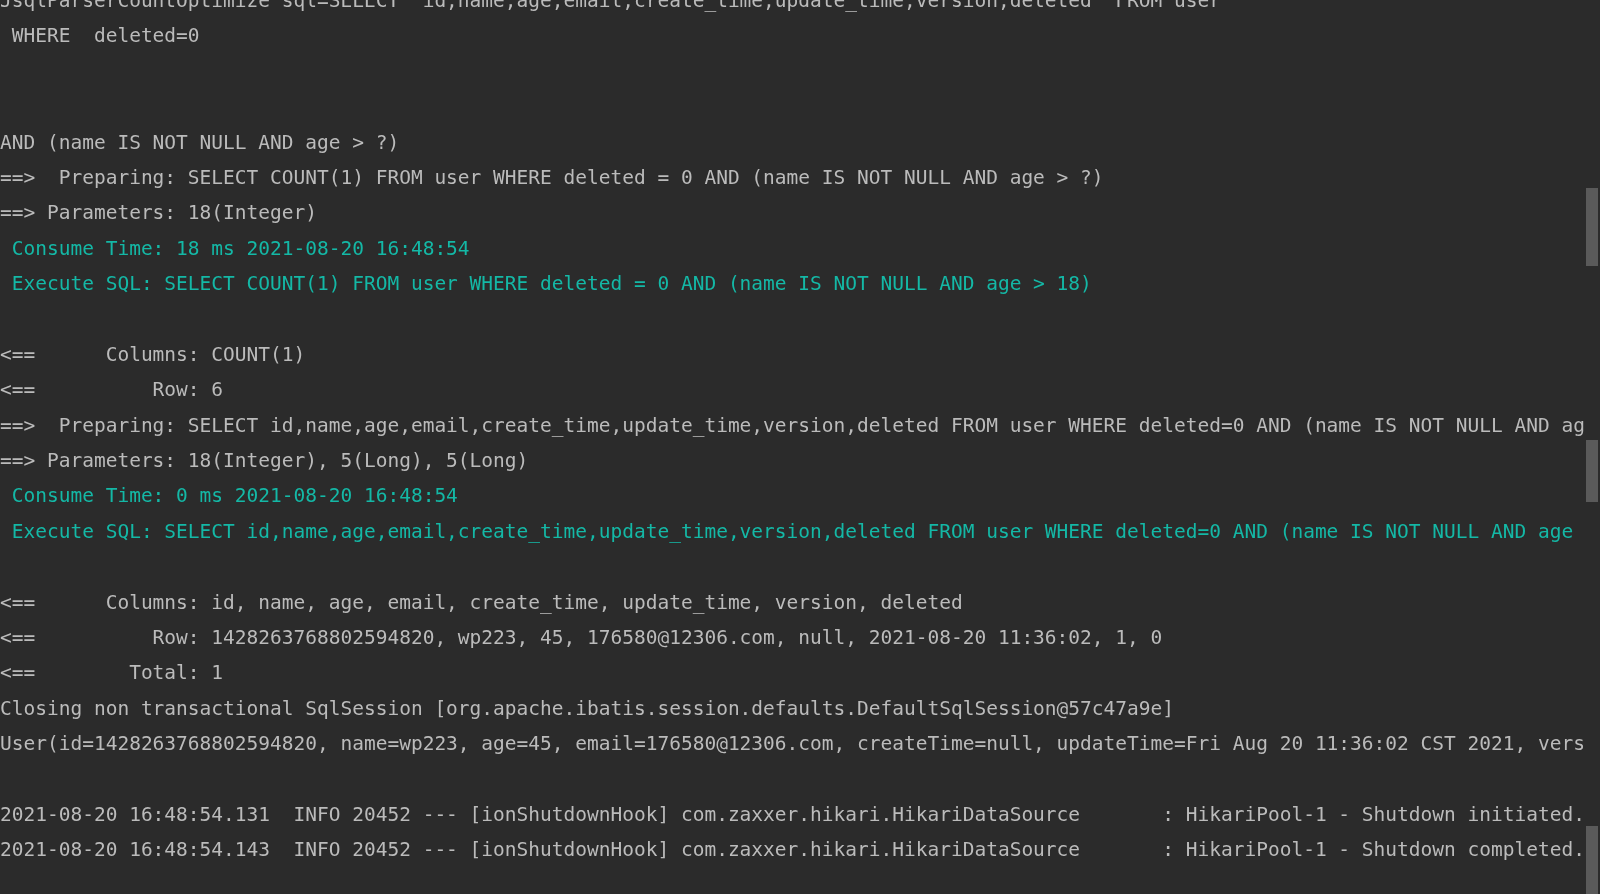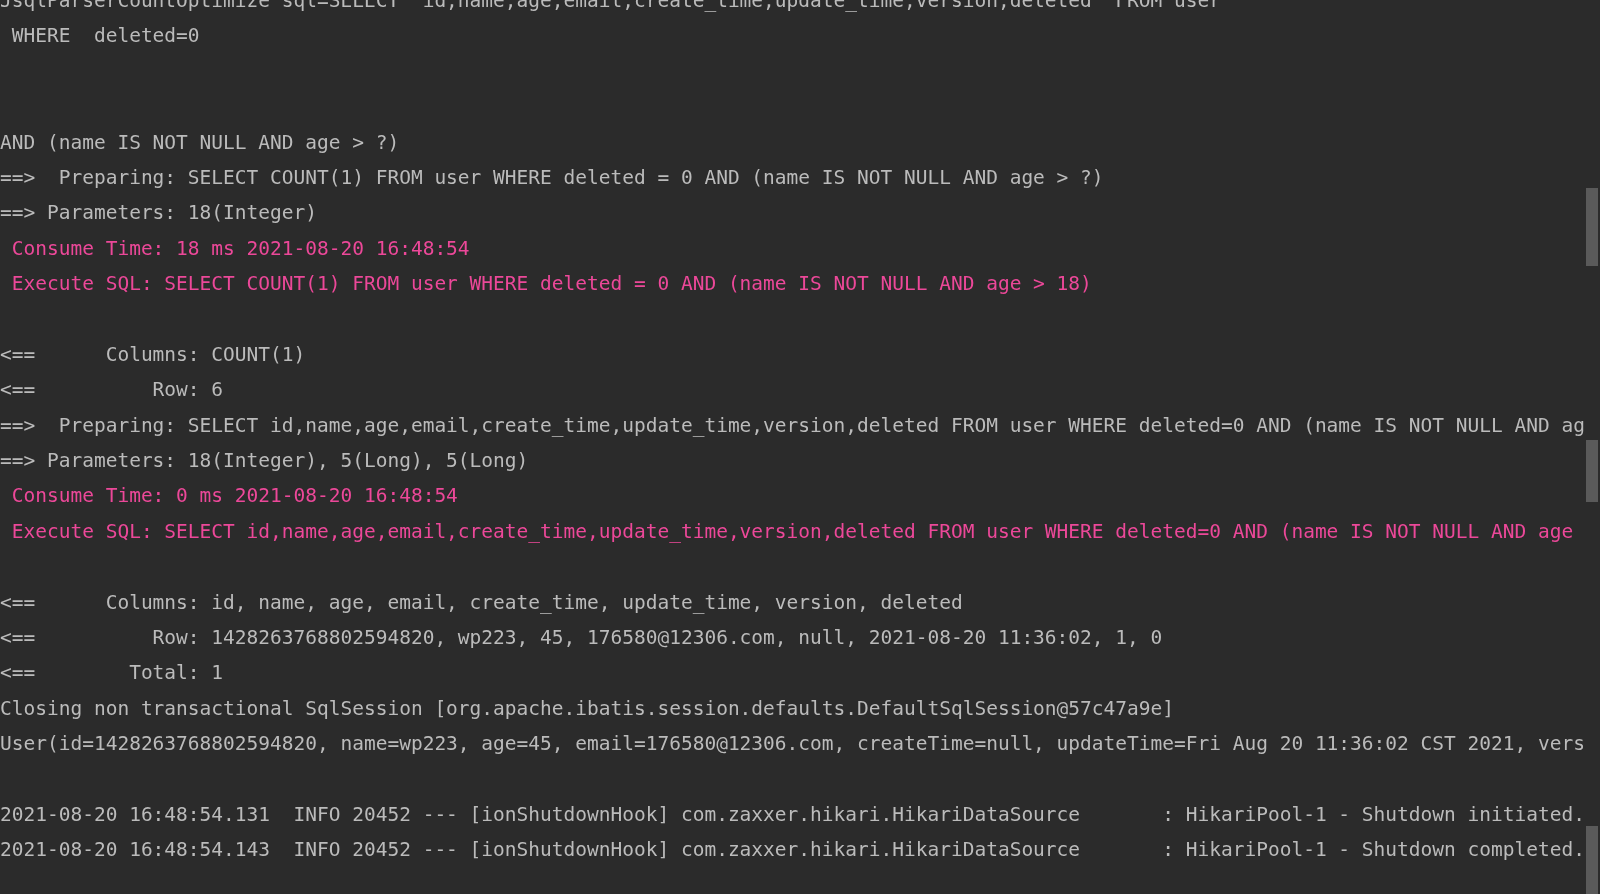--- a/index.html
+++ b/index.html
@@ -32,21 +32,21 @@
     height: 35.4px;
     line-height: 35.4px;
     font-size: 19.5px;
     letter-spacing: 0px;
     color: #bbbbbb;
     white-space: pre;
     overflow: hidden;
     text-overflow: clip;
   }
   .sev-normal { color: #bbbbbb; }
-  .sev-error  { color: #ec4899; }
+  .sev-error  { color: #14b8a6; }
 
   
   #scroll-gutter {
     position: absolute;
     right: 0;
     top: 0;
     width: 16px;
     height: 894px;
     background: #2b2b2b;
   }

